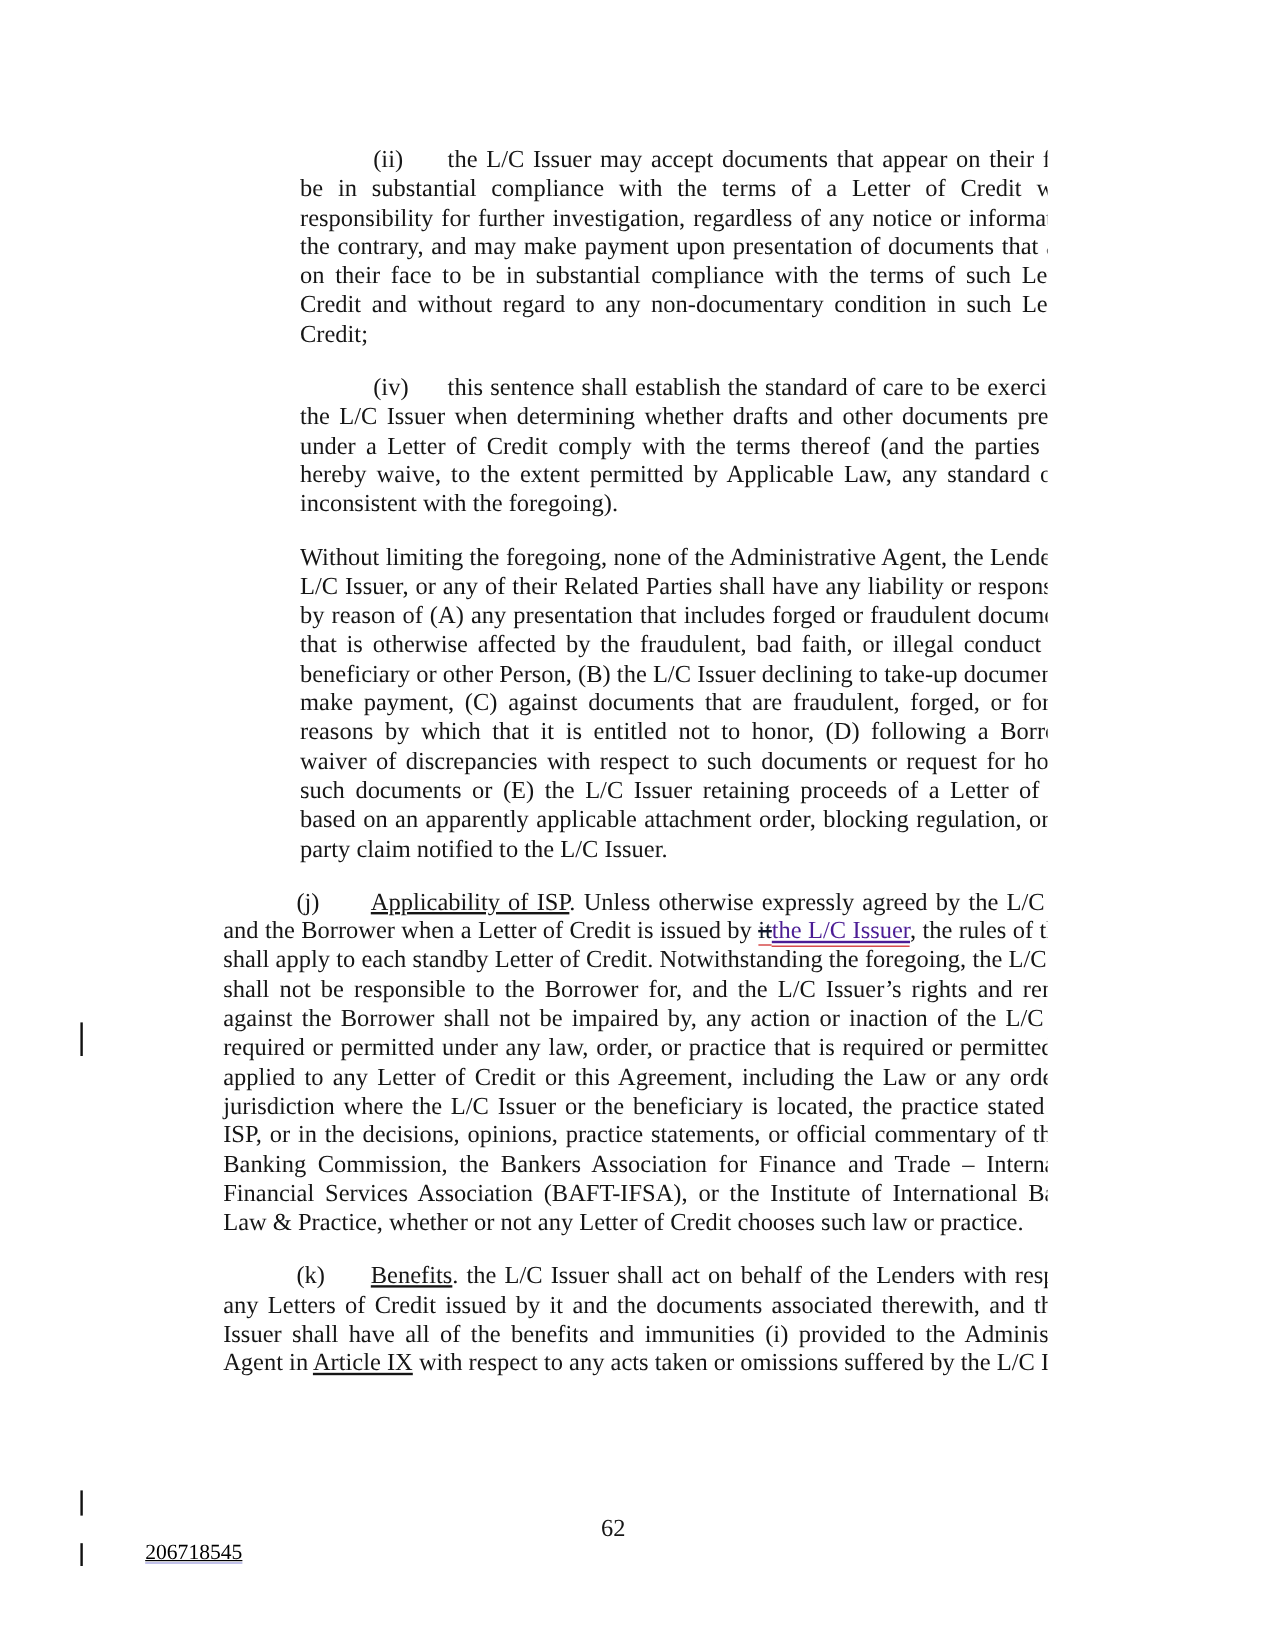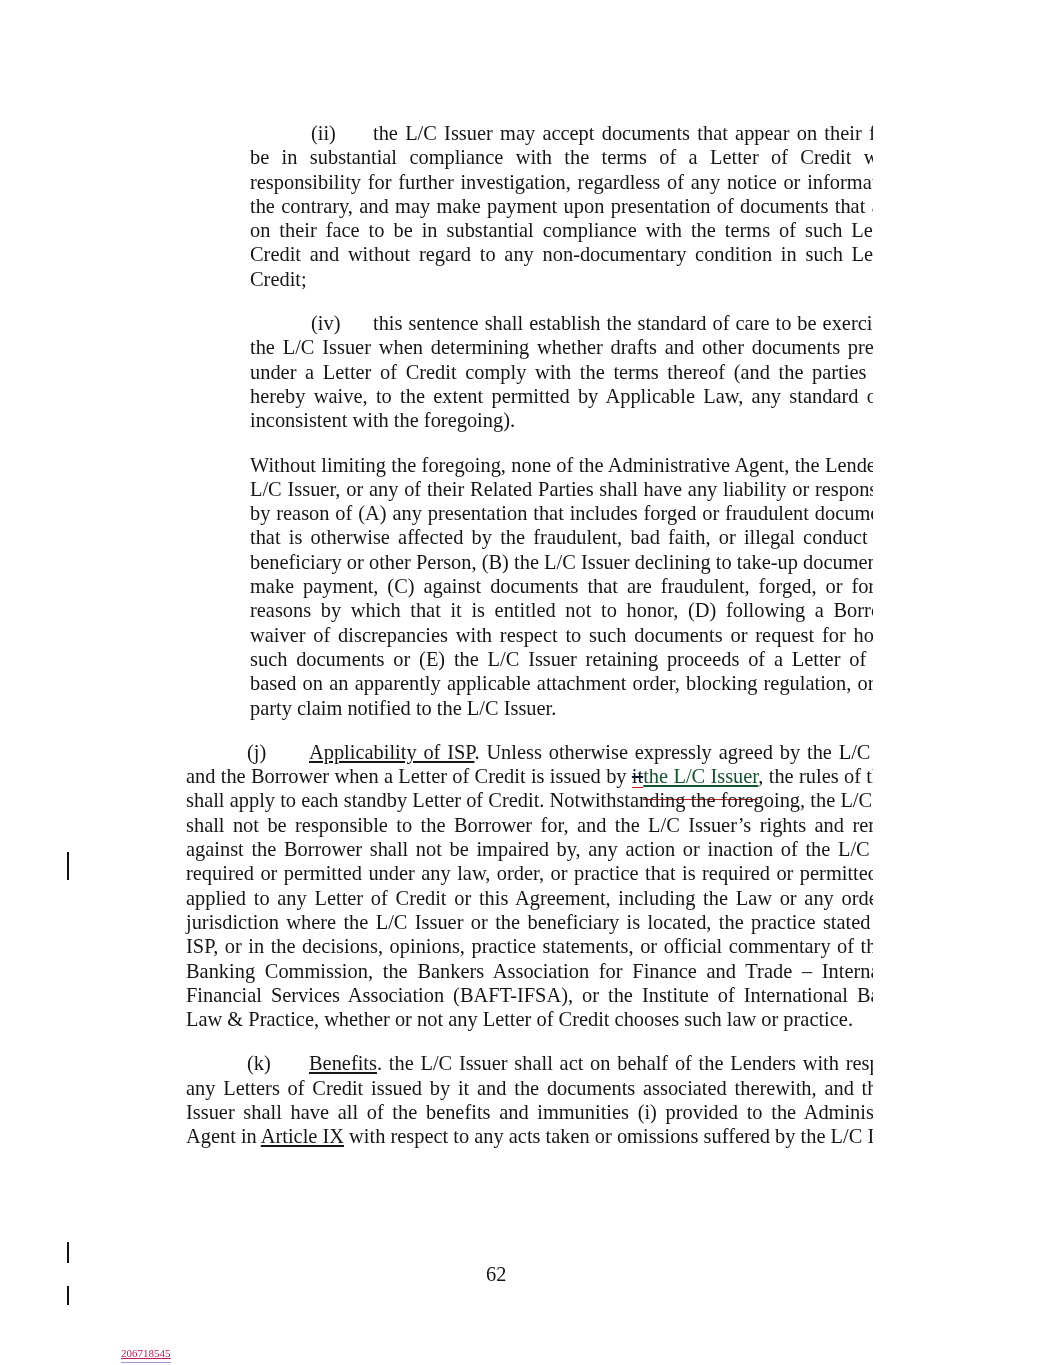--- a/index.html
+++ b/index.html
@@ -32,47 +32,48 @@
     text-indent: 0;
   }
   .run-plain { }
   .run-underline { text-decoration: underline; }
   .run-del {
     color: #0f172a;
     text-decoration: line-through;
     border-bottom: 1px solid #cc2020;
   }
   .run-ins {
-    color: #14532d;
+    color: #4c1d95;
     text-decoration: underline;
     border-bottom: 1px solid #cc2020;
-    padding-bottom: 12px;
+    padding-bottom: 1px;
   }
   .change-bar {
     position: absolute;
     left: 67px;
     width: 2px;
     background: #111111;
   }
   .page-number {
     position: absolute;
     left: 486px;
     top: 1262px;
     width: 50px;
+    text-align: center;
     font-size: 20.4px;
     line-height: 24px;
     color: #161616;
   }
   .doc-id {
     position: absolute;
     left: 121px;
-    top: 1344px;
-    font-size: 11px;
+    top: 1284px;
+    font-size: 18px;
     line-height: 18px;
-    color: #be185d;
+    color: #000000;
     text-decoration: underline;
     border-bottom: 1px solid #9a9ade;
   }
 </style>
 </head>
 <body>
 
 <div class="page">
   <div class="doc-body" id="doc-body">
       <p class="para indent2 has-label"><span class="plabel">(ii)</span><span class="run run-plain">the L/C Issuer may accept documents that appear on their face to be in substantial compliance with the terms of a Letter of Credit without responsibility for further investigation, regardless of any notice or information to the contrary, and may make payment upon presentation of documents that appear on their face to be in substantial compliance with the terms of such Letter of Credit and without regard to any non-documentary condition in such Letter of Credit;</span></p>

